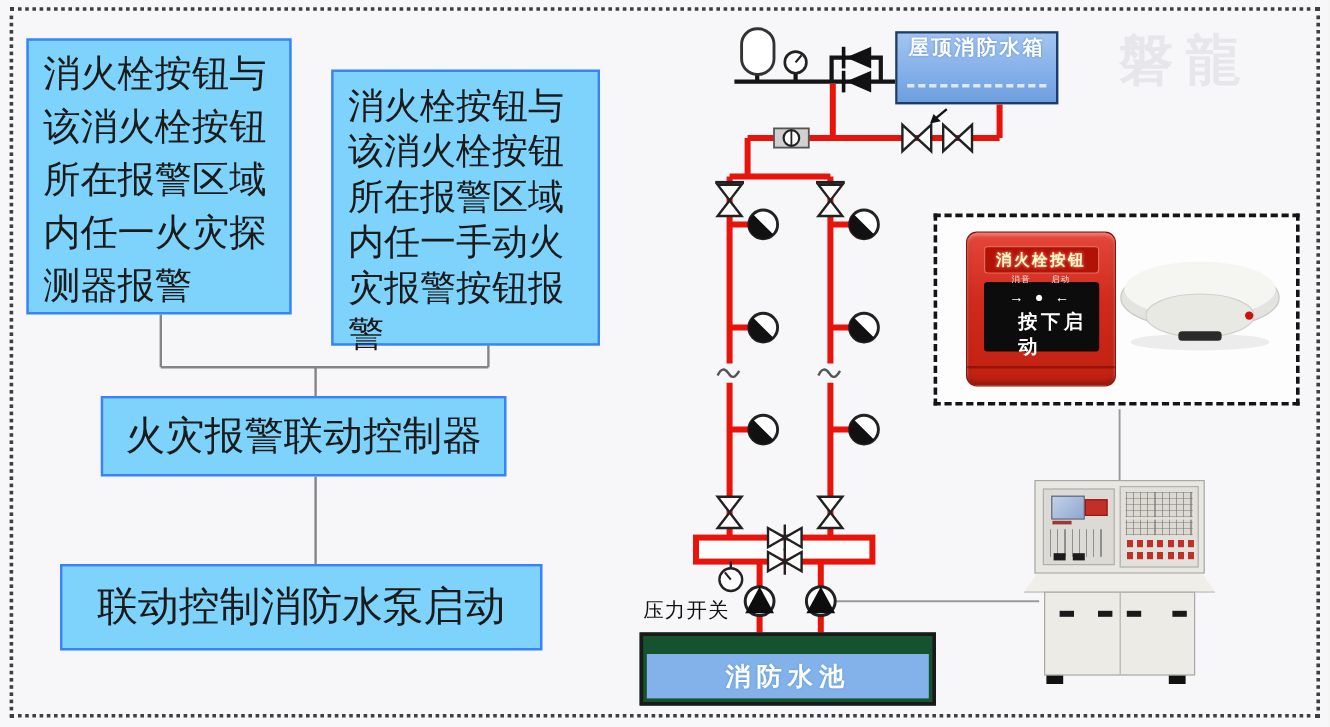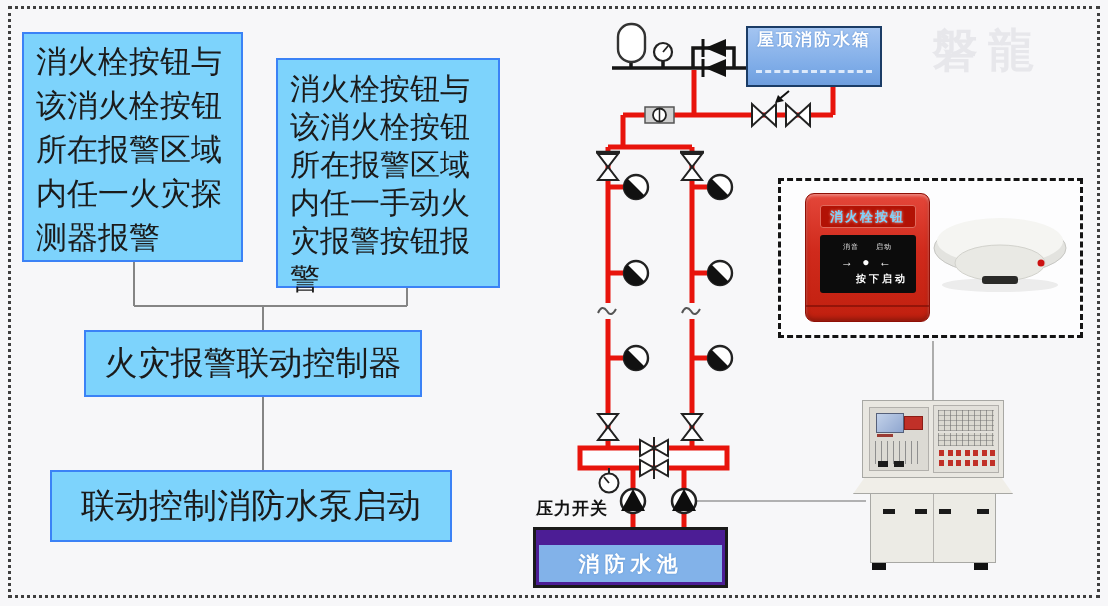--- a/index.html
+++ b/index.html
@@ -33,54 +33,54 @@
   .roof-tank .lbl{
     text-align:center;color:#fff;font-size:17px;font-weight:bold;
     letter-spacing:2px;text-shadow:0 0 2px #5588cc;
   }
   .roof-tank .water-dashes{
     position:absolute;left:8px;right:8px;bottom:12px;height:0;
     border-top:3px dashed #dce9fb;
   }
   
   .pool{
-    position:absolute;left:533px;top:527px;width:195px;height:61px;box-sizing:border-box;
-    background:#4c1d95;border:3px solid #1a1a1a;z-index:2;
+    position:absolute;left:533px;top:527px;width:247px;height:61px;box-sizing:border-box;
+    background:#14532d;border:3px solid #1a1a1a;z-index:2;
   }
   .pool .water{
     position:absolute;left:3px;right:3px;bottom:3px;top:15px;background:#82b2e9;
     display:flex;align-items:center;justify-content:center;
   }
   .pool .lbl{color:#fff;font-size:21px;font-weight:bold;letter-spacing:5px;text-shadow:0 0 2px #5f93cf;}
-  .ps-label{position:absolute;left:536px;top:497px;font-size:17px;font-weight:bold;color:#111;z-index:2;letter-spacing:1px;}
+  .ps-label{position:absolute;left:536px;top:497px;font-size:17px;font-weight:normal;color:#111;z-index:2;letter-spacing:1px;}
   
   .detail-box{
     position:absolute;left:778px;top:178px;width:305px;height:160px;box-sizing:border-box;
     border:3px dashed #141414;background:#fdfdfe;z-index:0;
   }
   
   .hydrant-btn{
     position:absolute;left:805px;top:193px;width:125px;height:129px;box-sizing:border-box;
     background:linear-gradient(180deg,#e4473a 0%,#d02a1c 45%,#c1200f 100%);
     border:1px solid #8f0f06;border-radius:9px;z-index:2;
     box-shadow:inset 0 2px 3px rgba(255,255,255,.35), inset 0 -3px 4px rgba(0,0,0,.25);
     display:flex;flex-direction:column;align-items:center;
   }
   .hydrant-btn .plate{
     margin-top:11px;width:94px;height:21px;background:#b21205;border-radius:3px;
     border:1px solid #e06a5d;display:flex;align-items:center;justify-content:center;
   }
-  .hydrant-btn .plate span{color:#7dd3fc;font-size:13px;font-weight:bold;letter-spacing:2px;text-shadow:0 0 3px #ffb3a6;}
+  .hydrant-btn .plate span{color:#fef9c3;font-size:13px;font-weight:bold;letter-spacing:2px;text-shadow:0 0 3px #ffb3a6;}
   .hydrant-btn .panel{
     margin-top:7px;width:96px;height:58px;background:#0c0c0c;border-radius:3px;
     display:flex;flex-direction:column;align-items:center;justify-content:center;gap:3px;
   }
   .hydrant-btn .panel .ind{color:#e8e8e8;font-size:7px;letter-spacing:1px;word-spacing:14px;}
   .hydrant-btn .panel .press{color:#fff;font-size:12px;letter-spacing:3px;}
-  .hydrant-btn .panel .act{color:#fff;font-size:10px;font-weight:bold;letter-spacing:3px;margin-left:29px;}
+  .hydrant-btn .panel .act{color:#fff;font-size:16px;font-weight:bold;letter-spacing:3px;margin-left:29px;}
   .hydrant-btn .groove{width:100%;height:2px;background:rgba(90,5,0,.45);margin-top:12px;}
   
   .cabinet{position:absolute;left:862px;top:400px;width:142px;height:172px;z-index:2;}
   .cab-top{position:absolute;left:0;top:0;width:142px;height:78px;background:#e9e7e1;border:1px solid #a8a8a4;box-sizing:border-box;}
   .panel-l{position:absolute;left:6px;top:6px;width:60px;height:64px;background:#dcdad4;border:1px solid #b2b0ac;box-sizing:border-box;}
   .panel-l .screen{position:absolute;left:6px;top:5px;width:26px;height:18px;background:linear-gradient(135deg,#c3d2ea,#8fa6cf);border:1px solid #55607a;}
   .panel-l .chip{position:absolute;right:5px;top:8px;width:17px;height:12px;background:#c03028;border:1px solid #8c1d16;}
   .panel-l .tag{position:absolute;left:7px;top:26px;width:16px;height:3px;background:#9a3b34;}
   .panel-l .ind{position:absolute;left:5px;top:33px;width:48px;height:23px;
     background:repeating-linear-gradient(90deg,#8f8f8f 0 1px,transparent 1px 6px);}

